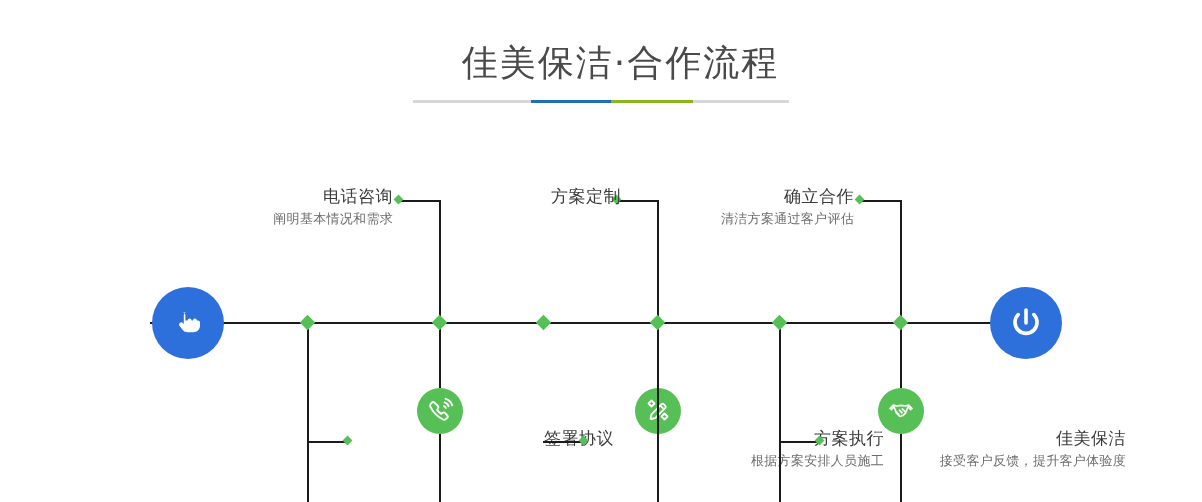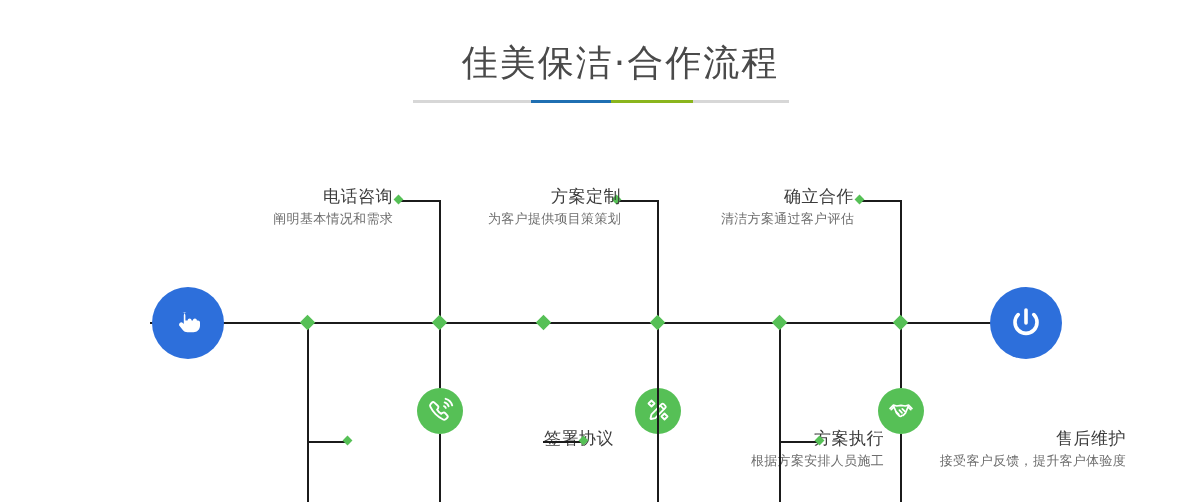--- a/index.html
+++ b/index.html
@@ -224,21 +224,20 @@
           </g>
         </svg>
       </span>
     </div>
     <div class="hline" style="left:617px; top:50px; width:41px;"></div>
     <div class="vline" style="left:657px; top:50px; height:324px;"></div>
     <div class="diamond small" style="left:613px; top:46px;"></div>
     <div class="diamond" style="left:652px; top:167px;"></div>
     <div class="label right-align" style="left:443px; top:35px; width:178px;">
       <div class="name">方案定制</div>
-      <div class="desc">为客户提供项目策策划</div>
     </div>
 
     <div class="node" style="left:878px; top:238px;">
       <span>
         <svg width="28" height="28" viewBox="0 0 28 28">
           <g fill="none" stroke="#ffffff" stroke-width="1.7" stroke-linecap="round" stroke-linejoin="round">
             <path d="M3 11.5l3.4-3.4 3.3 0.9 4.3-0.7 4.3 0.7 3.3-0.9L25 11.5"></path>
             <path d="M6.6 9l3 7.2 2.6 2.6c0.7 0.7 1.8 0.7 2.5 0l0.4-0.4"></path>
             <path d="M21.4 9l-3 7.2-2.2 2.2"></path>
             <path d="M9.3 14.8l2.5 2.5M12.4 13.2l2.6 2.6M15.3 11.8l2.6 2.6"></path>
@@ -273,18 +272,18 @@
       <div class="name">方案执行</div>
       <div class="desc">根据方案安排人员施工</div>
     </div>
 
     <div class="vline" style="left:779px; top:173px; height:182px;"></div>
 
     <div class="hline" style="left:779px; top:291px; width:40px;"></div>
     <div class="diamond" style="left:774px; top:167px;"></div>
     <div class="diamond small" style="left:816px; top:287px;"></div>
     <div class="label left-align" style="left:826px; top:277px; width:300px;">
-      <div class="name">售后维护</div>
+      <div class="name">佳美保洁</div>
       <div class="desc">接受客户反馈，提升客户体验度</div>
     </div>
 
   </div>
 </div>
 
 </body></html>

